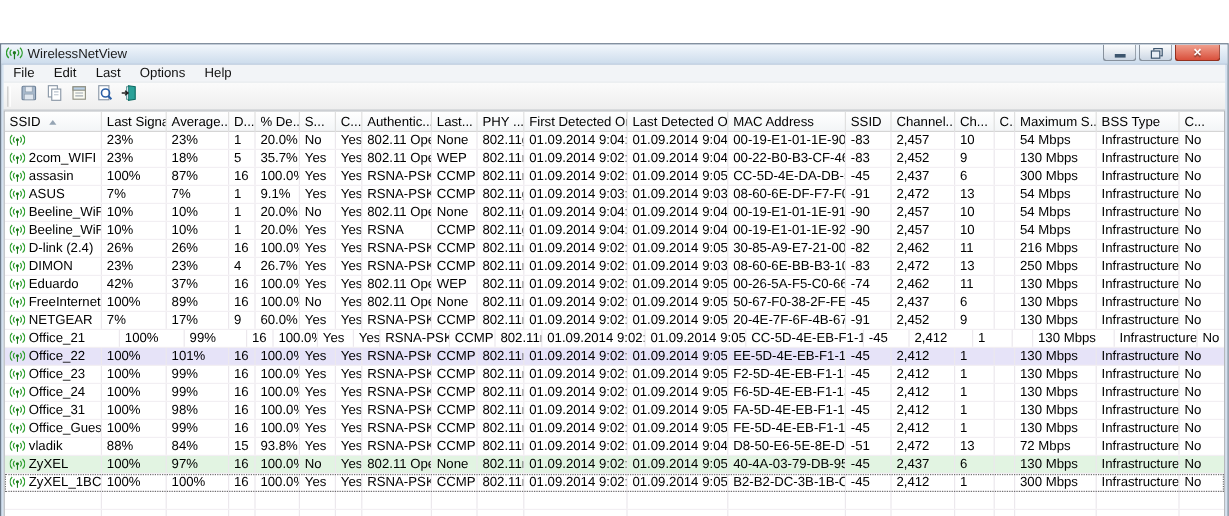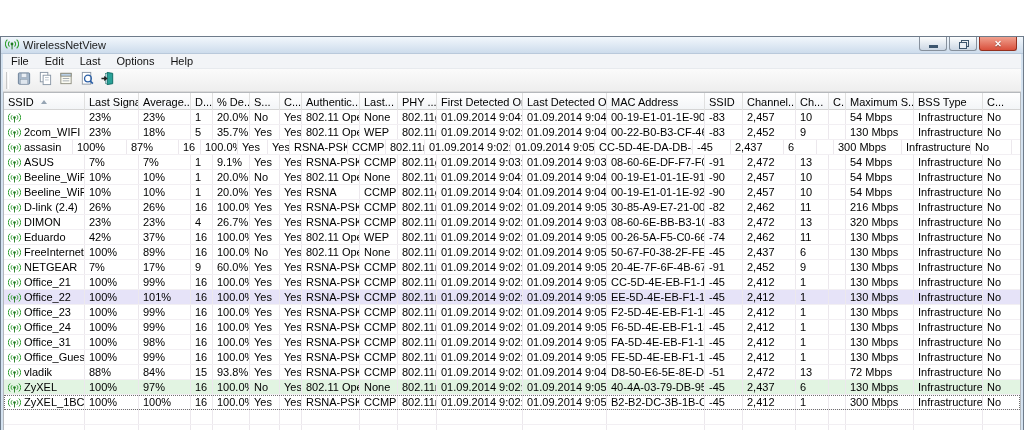--- a/index.html
+++ b/index.html
@@ -258,21 +258,21 @@
           <div class="lv-cell" style="width: 98px;">00-22-B0-B3-CF-46</div>
           <div class="lv-cell" style="width: 38px;">-83</div>
           <div class="lv-cell" style="width: 53px;">2,452</div>
           <div class="lv-cell" style="width: 33px;">9</div>
           <div class="lv-cell" style="width: 17px;"></div>
           <div class="lv-cell" style="width: 68px;">130 Mbps</div>
           <div class="lv-cell" style="width: 69px;">Infrastructure</div>
           <div class="lv-cell" style="width: 41px;">No</div>
         </div>
         <div class="lv-row">
-          <div class="lv-cell" style="width: 69px;"><span class="wifi"><svg width="13" height="11" viewBox="0 0 13 11">
+          <div class="lv-cell" style="width: 81px;"><span class="wifi"><svg width="13" height="11" viewBox="0 0 13 11">
                 <g stroke="#2f9e2f" fill="none" stroke-width="1">
                   <path d="M2.2 1.5 A5.2 5.2 0 0 0 2.2 9.5"></path>
                   <path d="M10.8 1.5 A5.2 5.2 0 0 1 10.8 9.5"></path>
                   <path d="M4.2 3.2 A3 3 0 0 0 4.2 7.8"></path>
                   <path d="M8.8 3.2 A3 3 0 0 1 8.8 7.8"></path>
                 </g>
                 <circle cx="6.5" cy="5.5" r="1.3" fill="#1e7a1e"></circle>
                 <rect x="6.1" y="5.5" width="0.9" height="5" fill="#1e7a1e"></rect>
               </svg></span>assasin</div>
           <div class="lv-cell" style="width: 54px;">100%</div>
@@ -439,21 +439,21 @@
           <div class="lv-cell" style="width: 58px;">RSNA-PSK</div>
           <div class="lv-cell" style="width: 38px;">CCMP</div>
           <div class="lv-cell" style="width: 39px;">802.11n</div>
           <div class="lv-cell" style="width: 86px;">01.09.2014 9:02:49</div>
           <div class="lv-cell" style="width: 84px;">01.09.2014 9:03:49</div>
           <div class="lv-cell" style="width: 98px;">08-60-6E-BB-B3-10</div>
           <div class="lv-cell" style="width: 38px;">-83</div>
           <div class="lv-cell" style="width: 53px;">2,472</div>
           <div class="lv-cell" style="width: 33px;">13</div>
           <div class="lv-cell" style="width: 17px;"></div>
-          <div class="lv-cell" style="width: 68px;">320 Mbps</div>
+          <div class="lv-cell" style="width: 68px;">250 Mbps</div>
           <div class="lv-cell" style="width: 69px;">Infrastructure</div>
           <div class="lv-cell" style="width: 41px;">No</div>
         </div>
         <div class="lv-row">
           <div class="lv-cell" style="width: 81px;"><span class="wifi"><svg width="13" height="11" viewBox="0 0 13 11">
                 <g stroke="#2f9e2f" fill="none" stroke-width="1">
                   <path d="M2.2 1.5 A5.2 5.2 0 0 0 2.2 9.5"></path>
                   <path d="M10.8 1.5 A5.2 5.2 0 0 1 10.8 9.5"></path>
                   <path d="M4.2 3.2 A3 3 0 0 0 4.2 7.8"></path>
                   <path d="M8.8 3.2 A3 3 0 0 1 8.8 7.8"></path>
@@ -537,21 +537,21 @@
           <div class="lv-cell" style="width: 98px;">20-4E-7F-6F-4B-67</div>
           <div class="lv-cell" style="width: 38px;">-91</div>
           <div class="lv-cell" style="width: 53px;">2,452</div>
           <div class="lv-cell" style="width: 33px;">9</div>
           <div class="lv-cell" style="width: 17px;"></div>
           <div class="lv-cell" style="width: 68px;">130 Mbps</div>
           <div class="lv-cell" style="width: 69px;">Infrastructure</div>
           <div class="lv-cell" style="width: 41px;">No</div>
         </div>
         <div class="lv-row">
-          <div class="lv-cell" style="width: 81px;"><span class="wifi"><svg width="13" height="11" viewBox="0 0 13 11">
+          <div class="lv-cell" style="width: 96px;"><span class="wifi"><svg width="13" height="11" viewBox="0 0 13 11">
                 <g stroke="#2f9e2f" fill="none" stroke-width="1">
                   <path d="M2.2 1.5 A5.2 5.2 0 0 0 2.2 9.5"></path>
                   <path d="M10.8 1.5 A5.2 5.2 0 0 1 10.8 9.5"></path>
                   <path d="M4.2 3.2 A3 3 0 0 0 4.2 7.8"></path>
                   <path d="M8.8 3.2 A3 3 0 0 1 8.8 7.8"></path>
                 </g>
                 <circle cx="6.5" cy="5.5" r="1.3" fill="#1e7a1e"></circle>
                 <rect x="6.1" y="5.5" width="0.9" height="5" fill="#1e7a1e"></rect>
               </svg></span>Office_21</div>
           <div class="lv-cell" style="width: 54px;">100%</div>

